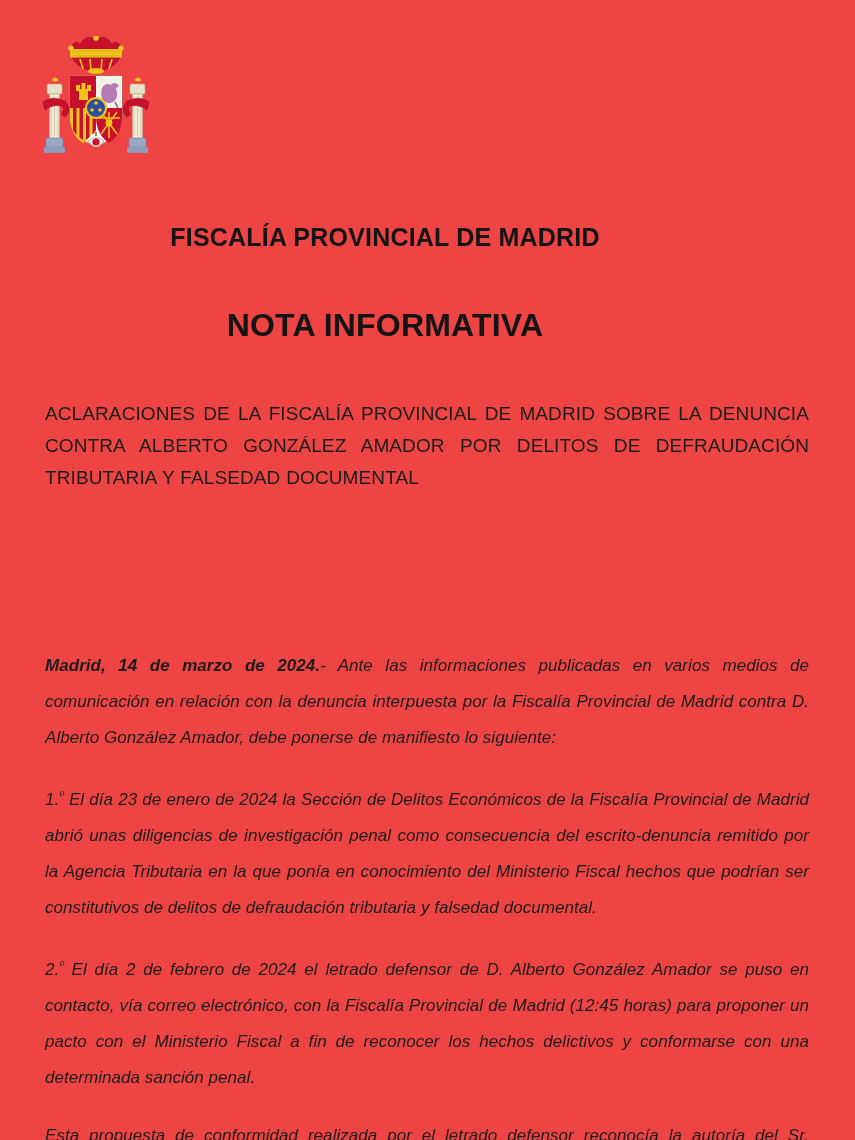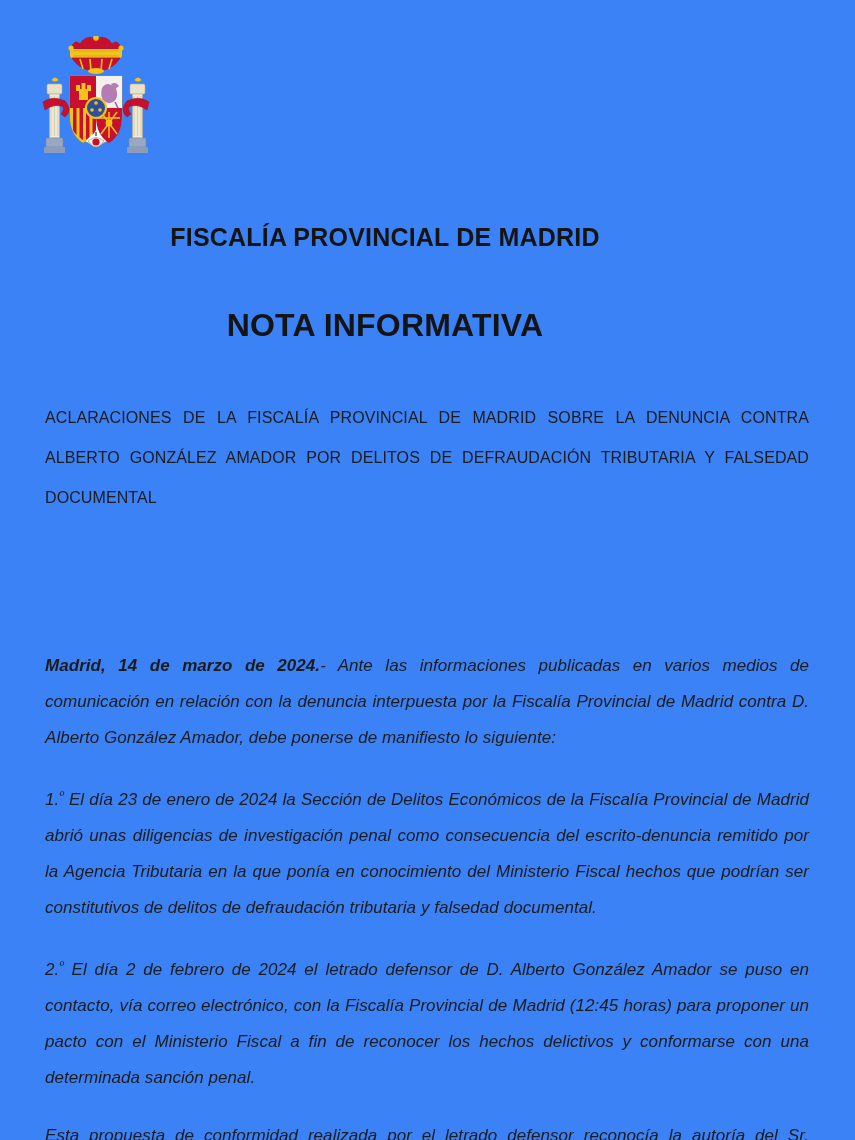--- a/index.html
+++ b/index.html
@@ -14,21 +14,21 @@
     position: relative;
     overflow: hidden;
     font-family: "Liberation Sans", "DejaVu Sans", sans-serif;
     color: #1a1a1a;
     -webkit-font-smoothing: antialiased;
   }
 
   .page {
     position: absolute;
     inset: 0;
-    background: #3b82f6;
+    background: #ef4444;
   }
 
   
   .emblem-wrap {
     position: absolute;
     left: 40px;
     top: 36px;
     width: 112px;
     height: 122px;
   }
@@ -61,23 +61,23 @@
 
   
   .lead-block {
     position: absolute;
     left: 45px;
     top: 398px;
     width: 764px;
   }
   .lead-text {
     margin: 0;
-    font-size: 16px;
+    font-size: 19px;
     font-weight: normal;
-    line-height: 40px;
+    line-height: 32px;
     text-align: justify;
     text-align-last: left;
     color: #1c1c1c;
     letter-spacing: 0.1px;
     word-spacing: 0.5px;
   }
 
   
   .body-block {
     position: absolute;

